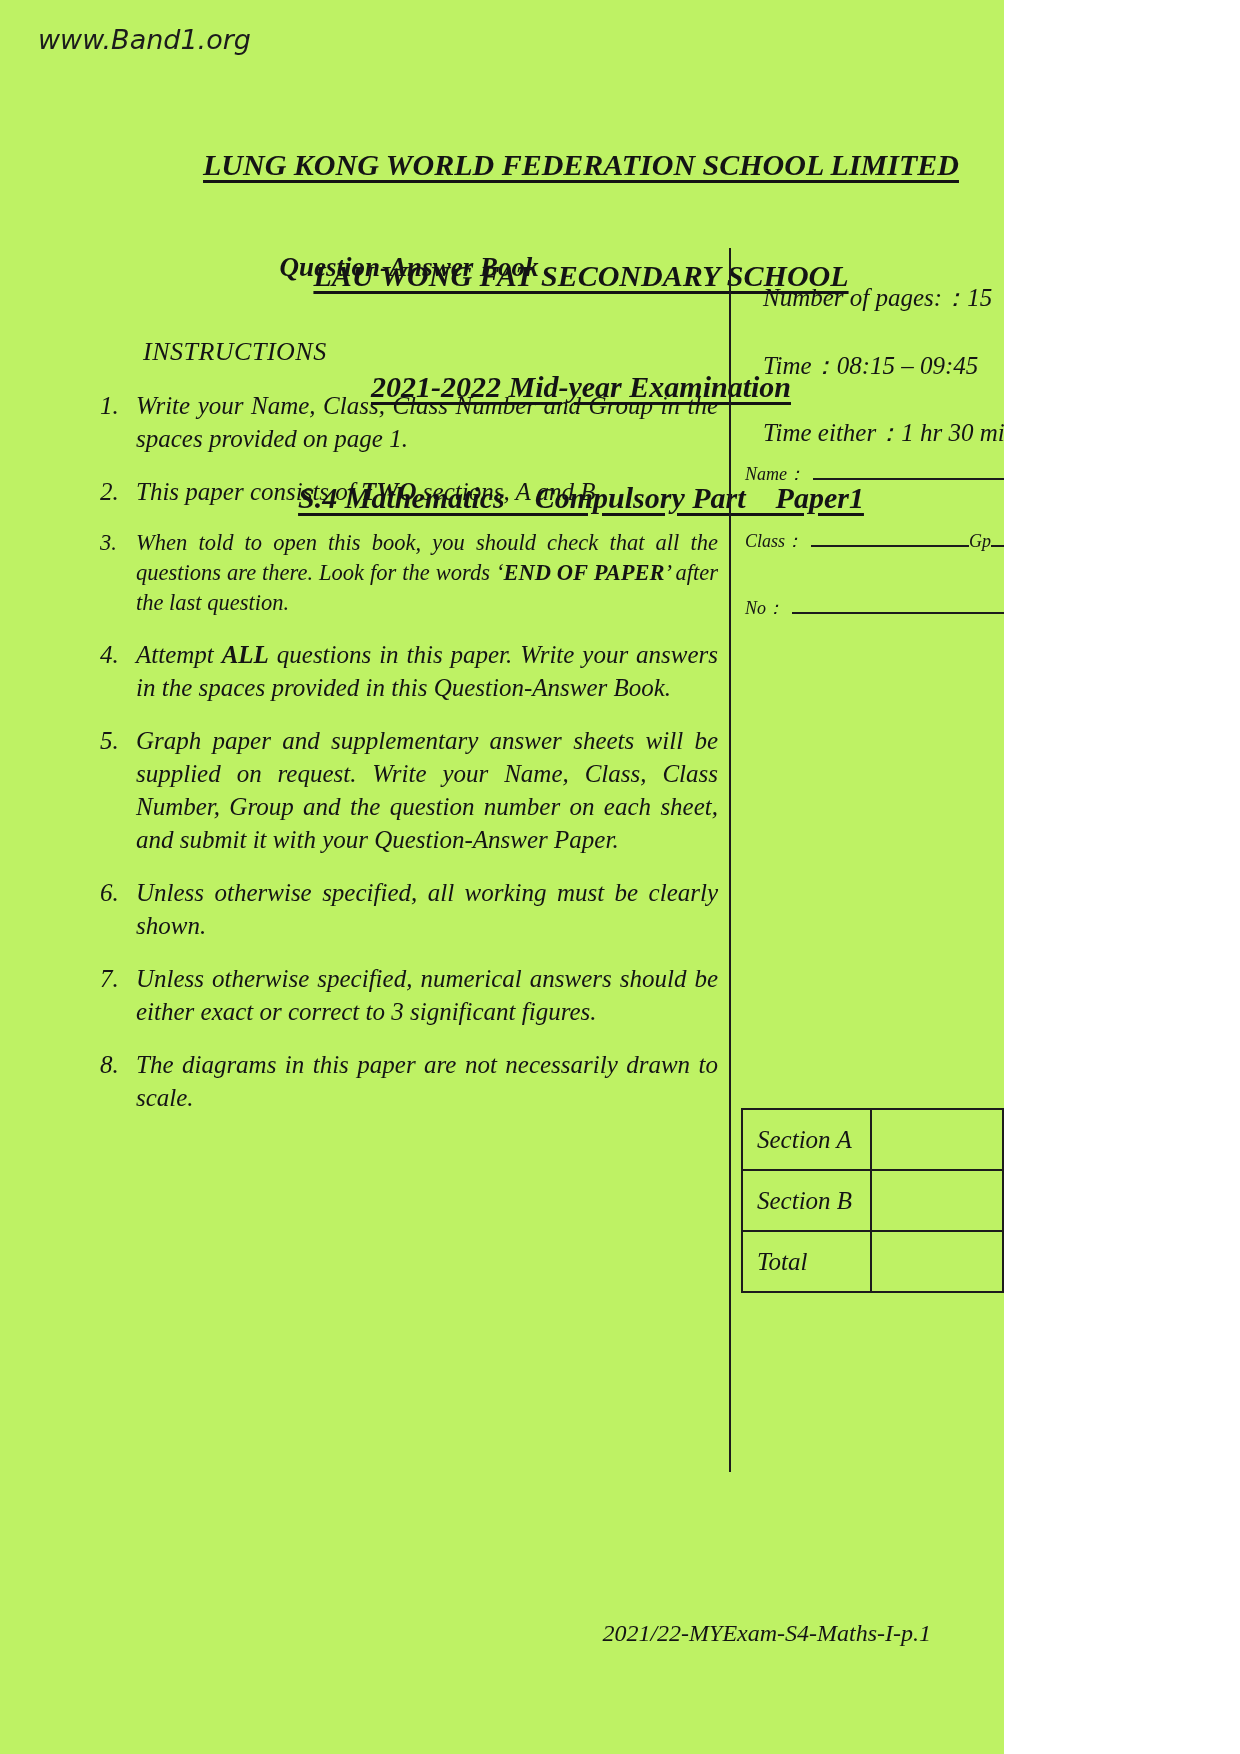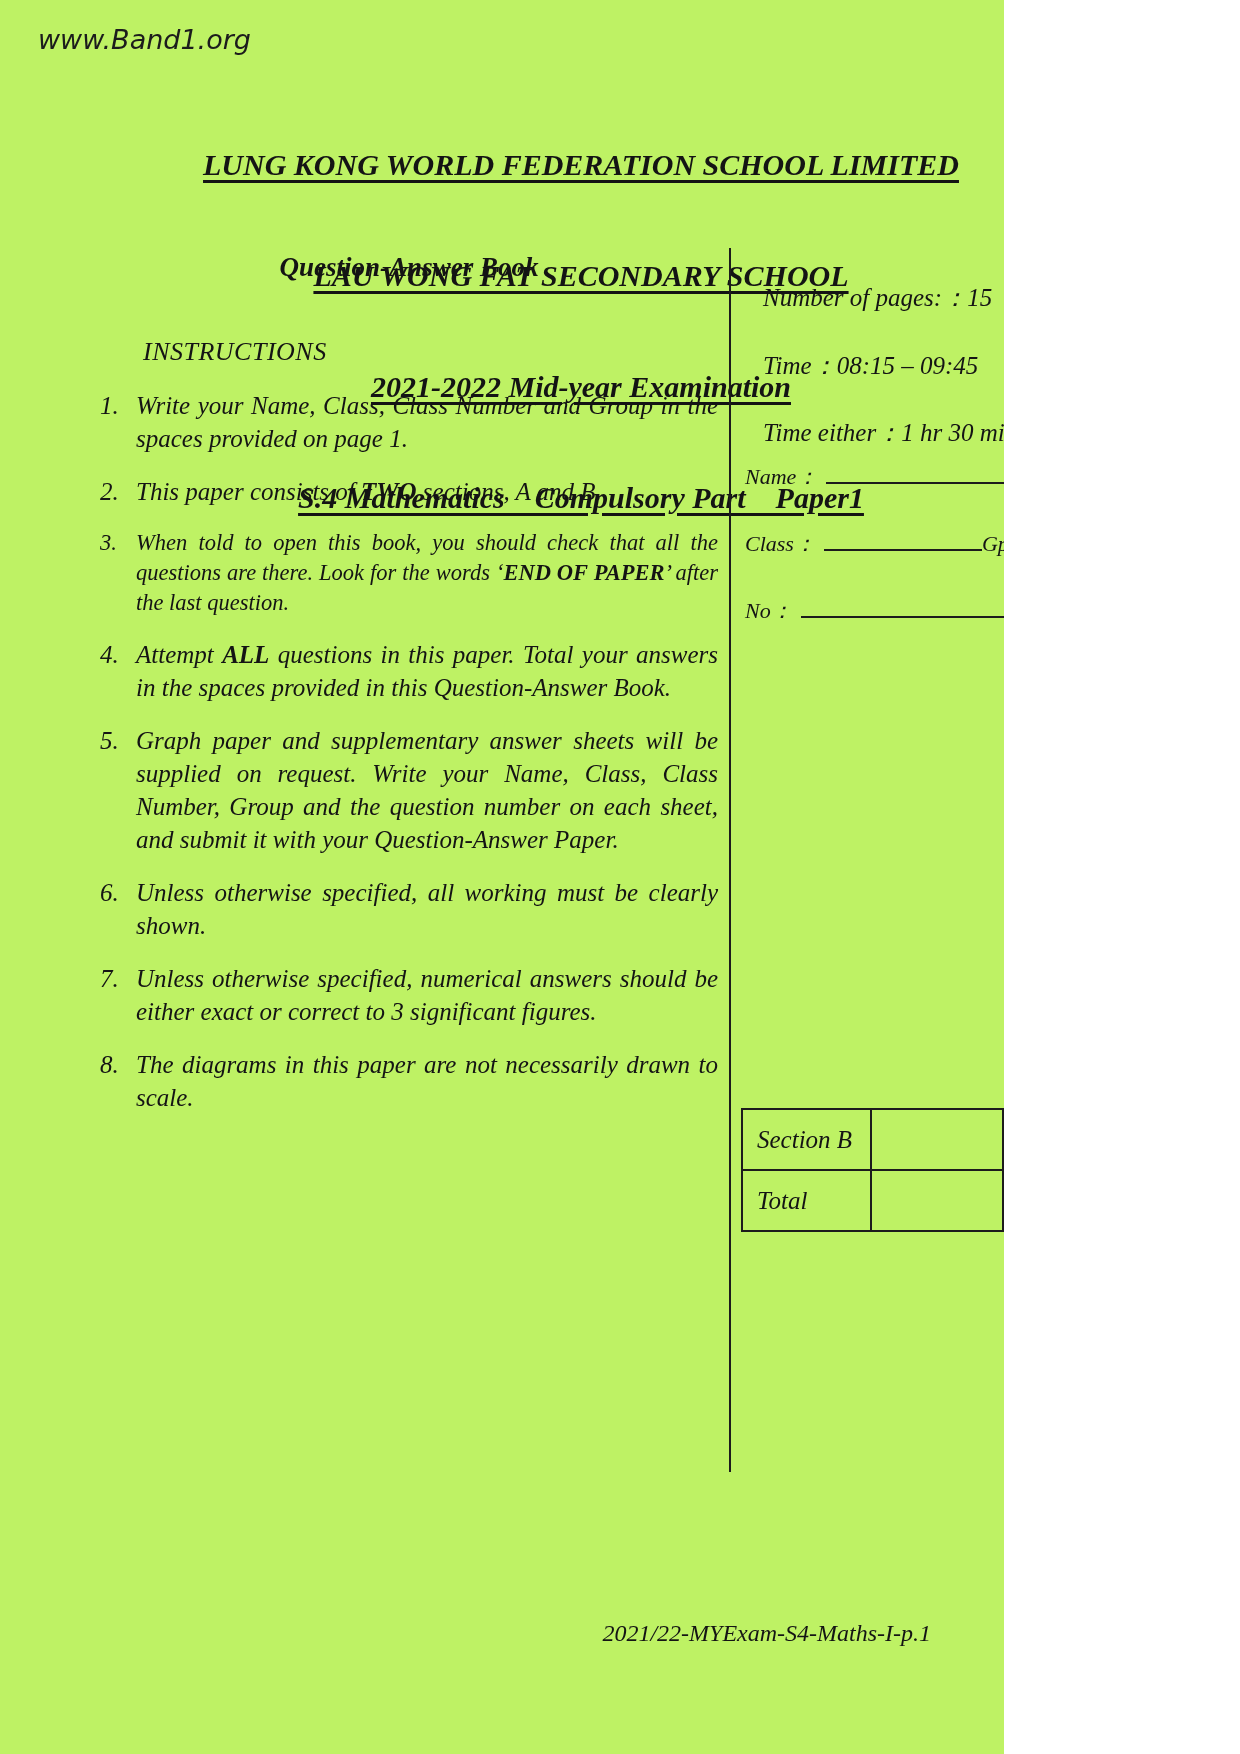--- a/index.html
+++ b/index.html
@@ -62,21 +62,21 @@
     border-left:2px solid #1c1c1c;
   }
   
   .info-block{
     position:absolute;left:763px;top:246px;
     font-size:25px;line-height:31.5px;
   }
   .info-line{white-space:nowrap;margin-top:36px;}
   .field-line{
     position:absolute;left:745px;
-    font-size:22px;white-space:nowrap;
+    font-size:18px;white-space:nowrap;
   }
   .field-name{top:460px;}
   .field-class{top:527px;}
   .field-no{top:594px;}
   .fill-line{
     display:inline-block;
     border-bottom:2px solid #1c1c1c;
     height:1em;
     vertical-align:baseline;
   }
@@ -129,21 +129,21 @@
         <div class="instr-item">
           <div class="instr-num">2.</div>
           <div class="instr-text"><span>This paper consists of </span><b>TWO</b><span> sections, A and B.</span></div>
         </div>
         <div class="instr-item small">
           <div class="instr-num">3.</div>
           <div class="instr-text"><span>When told to open this book, you should check that all the questions are there. Look for the words ‘</span><b>END OF PAPER</b><span>’ after the last question.</span></div>
         </div>
         <div class="instr-item">
           <div class="instr-num">4.</div>
-          <div class="instr-text"><span>Attempt </span><b>ALL</b><span> questions in this paper. Total your answers in the spaces provided in this Question-Answer Book.</span></div>
+          <div class="instr-text"><span>Attempt </span><b>ALL</b><span> questions in this paper. Write your answers in the spaces provided in this Question-Answer Book.</span></div>
         </div>
         <div class="instr-item">
           <div class="instr-num">5.</div>
           <div class="instr-text"><span>Graph paper and supplementary answer sheets will be supplied on request. Write your Name, Class, Class Number, Group and the question number on each sheet, and submit it with your Question-Answer Paper.</span></div>
         </div>
         <div class="instr-item">
           <div class="instr-num">6.</div>
           <div class="instr-text"><span>Unless otherwise specified, all working must be clearly shown.</span></div>
         </div>
         <div class="instr-item">
@@ -172,20 +172,24 @@
   <div class="field-line field-class">
     <span>Class</span><span>：</span><span class="fill-line fill-class"></span><span>Gp</span><span class="fill-line fill-gp"></span>
   </div>
 
   <div class="field-line field-no">
     <span>No</span><span>：</span><span class="fill-line fill-no"></span>
   </div>
 
   <table class="marks-table">
     <tbody>
+        <tr>
+          <td class="mt-label">Section A</td>
+          <td class="mt-value"></td>
+        </tr>
         <tr>
           <td class="mt-label">Section B</td>
           <td class="mt-value"></td>
         </tr>
         <tr>
           <td class="mt-label">Total</td>
           <td class="mt-value"></td>
         </tr>
       </tbody>
   </table>

